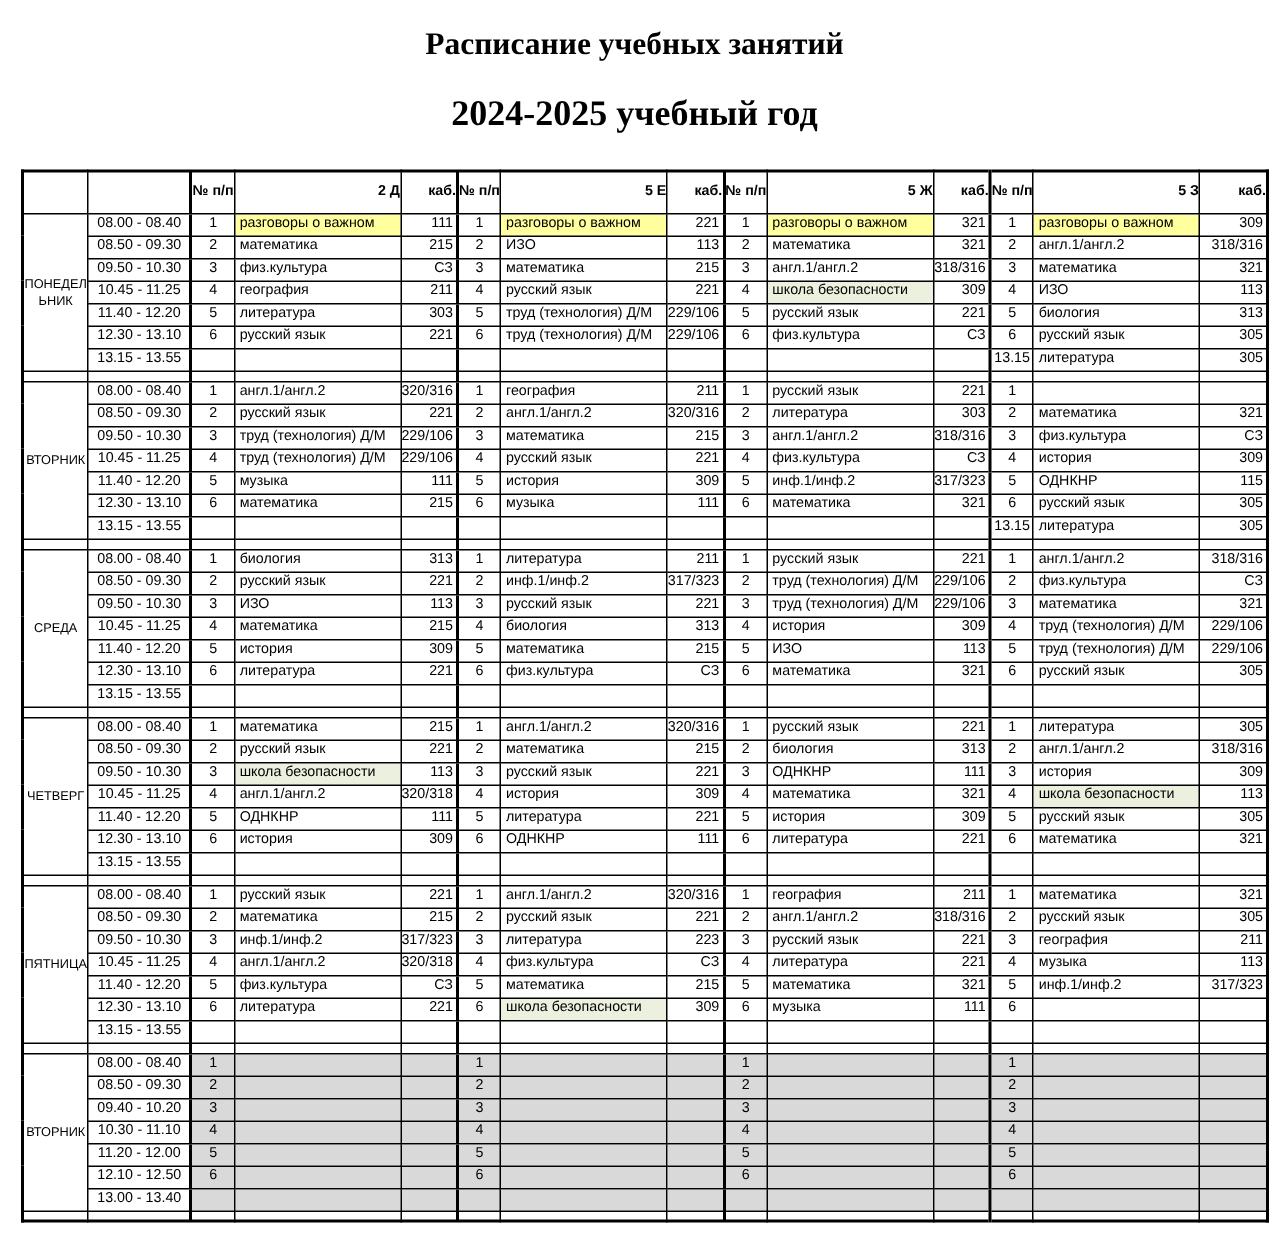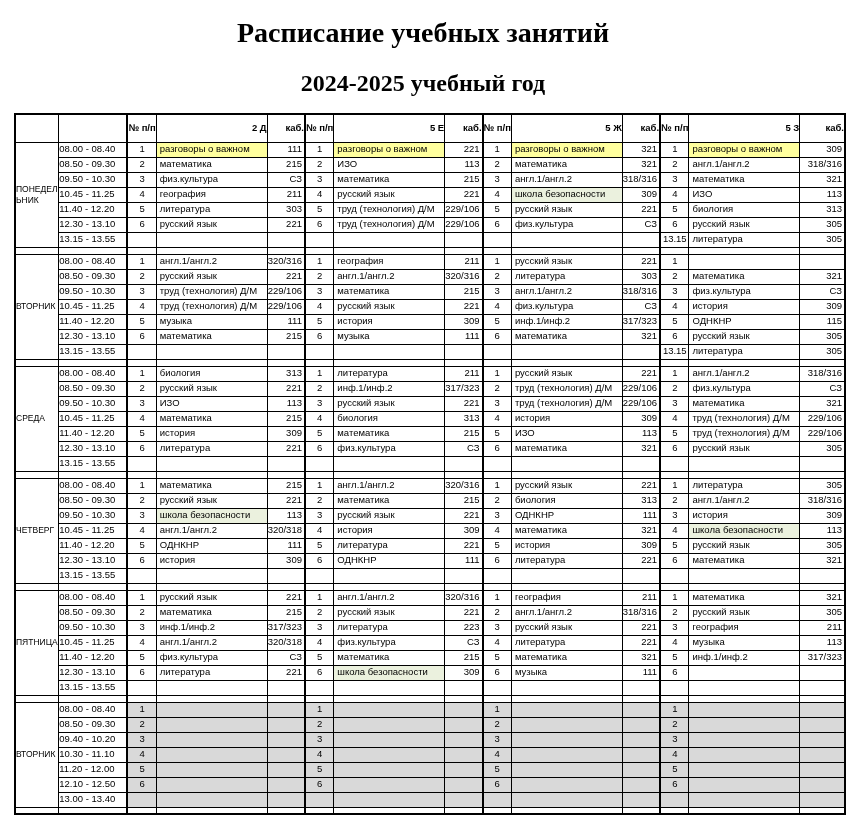--- a/index.html
+++ b/index.html
@@ -1,39 +1,39 @@
 <!DOCTYPE html>
 <html style="--hl-y: #ffff9e; --hl-g: #ebf1de; --grey: #d9d9d9;"><head>
 <meta charset="utf-8">
 <style>
   html,body{margin:0;padding:0;background:#ffffff;}
   body{width:846px;height:824px;position:relative;font-family:"Liberation Sans",sans-serif;color:#000;}
   .title{ text-align:center;font-family:"Liberation Serif",serif;font-weight:bold;color:#000; }
-  #title1{font-size:28px;padding-top:17px;}
+  #title1{font-size:21px;padding-top:17px;}
   #title2{font-size:24px;padding-top:21px;font-family:Liberation Serif, serif;}
 
   table.schedule{
     position:absolute;left:14px;top:113px;
     border-collapse:collapse;table-layout:fixed;
     border:2px solid #000;
   }
   .schedule td{
     border:1px solid #000;
     padding:0;overflow:hidden;white-space:nowrap;
     font-size:9.5px;line-height:1.1;
     vertical-align:middle;
   }
   thead tr{height:28px;}
   thead td{font-weight:bold;font-size:10px;text-align:right;border-bottom:2px solid #000;}
   .num-h{white-space:normal;line-height:1.1;}
   tr.time-row{height:15px;}
   tr.sep-row{height:7px;}
   td.gs{border-left:2px solid #000;}
-  td.day{font-size:8.5px;text-align:left;white-space:normal;word-break:break-all;line-height:1.25;}
-  td.time{}
+  td.day{font-size:8.5px;text-align:center;white-space:normal;word-break:break-all;line-height:1.25;}
+  td.time{text-align:center;}
   td.num{text-align:center;}
   td.subj{text-align:left;padding-left:3px;}
   td.kab{text-align:right;padding-right:2px;}
   td.hl-y{background:var(--hl-y,#ffff9e);}
   td.hl-g{background:var(--hl-g,#ebf1de);margin-top:27px;}
   td.grey{background:var(--grey,#d9d9d9);}
 </style>
 </head>
 <body>
 

